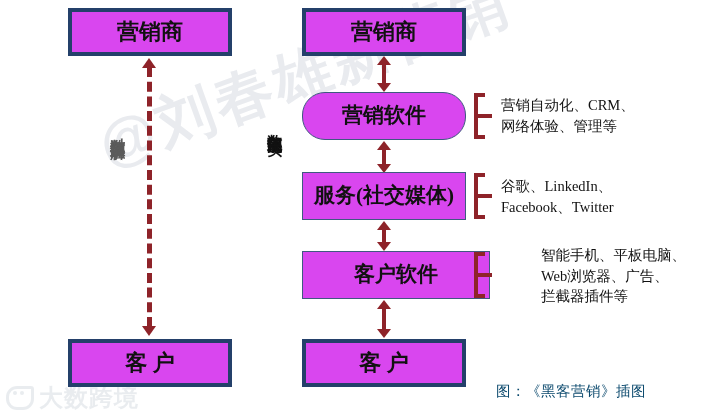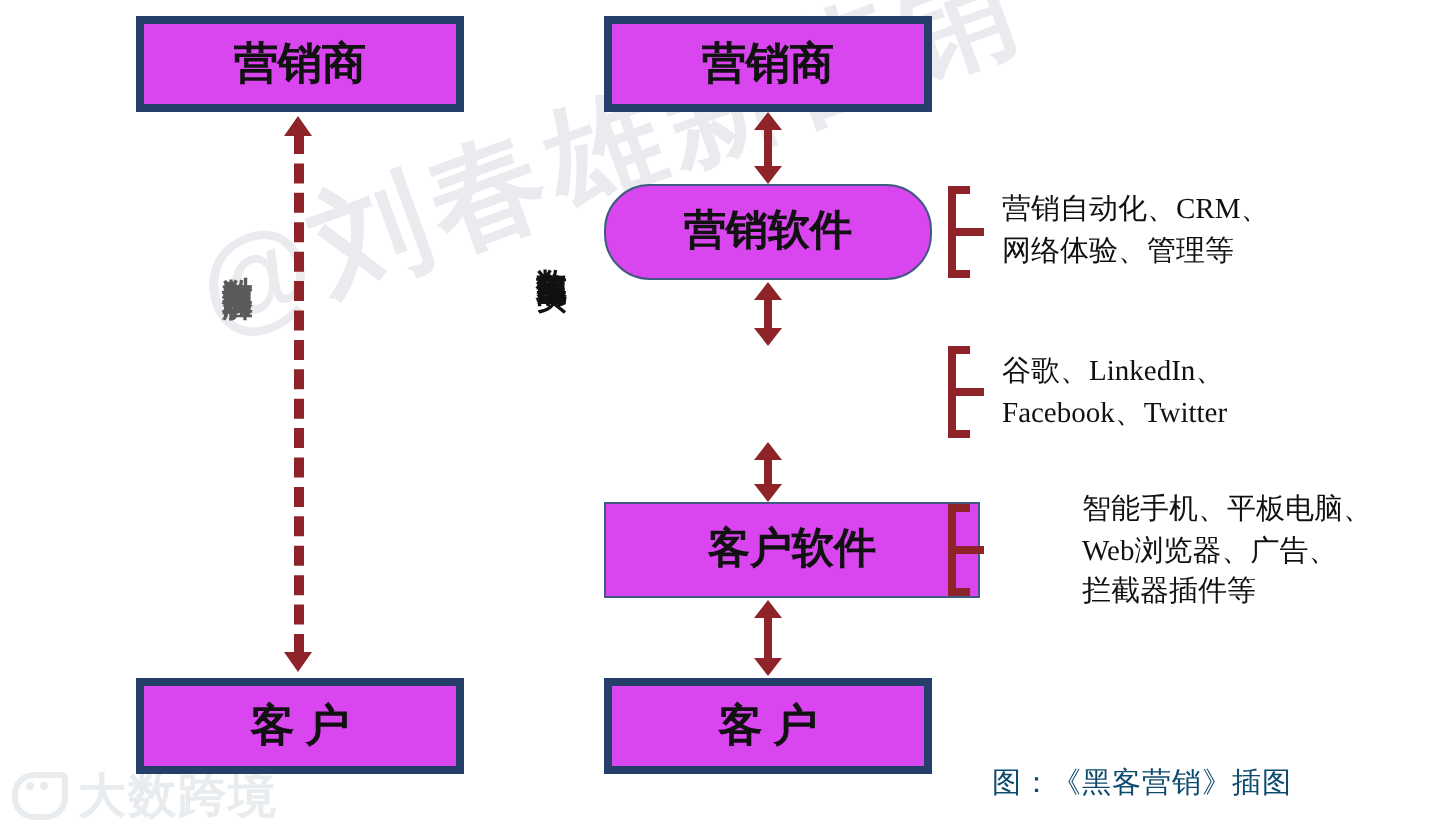--- a/index.html
+++ b/index.html
@@ -274,20 +274,21 @@
   </div>
 
   <div class="box thin" style="left:302px; top:92px; width:164px; height:48px;border-radius:23px;">营销软件</div>
 
   <div class="arrow-v" style="left:376px; top:141px; height:32px;">
     <span class="head-up"></span>
     <span class="shaft"></span>
     <span class="head-dn"></span>
   </div>
 
+  <div class="box thin" style="left:302px; top:172px; width:164px; height:48px;">服务(社交媒体)</div>
 
   <div class="arrow-v" style="left:376px; top:221px; height:30px;">
     <span class="head-up"></span>
     <span class="shaft"></span>
     <span class="head-dn"></span>
   </div>
 
   <div class="box thin" style="left:302px; top:251px; width:188px; height:48px;">客户软件</div>
 
   <div class="arrow-v" style="left:376px; top:300px; height:38px;">

